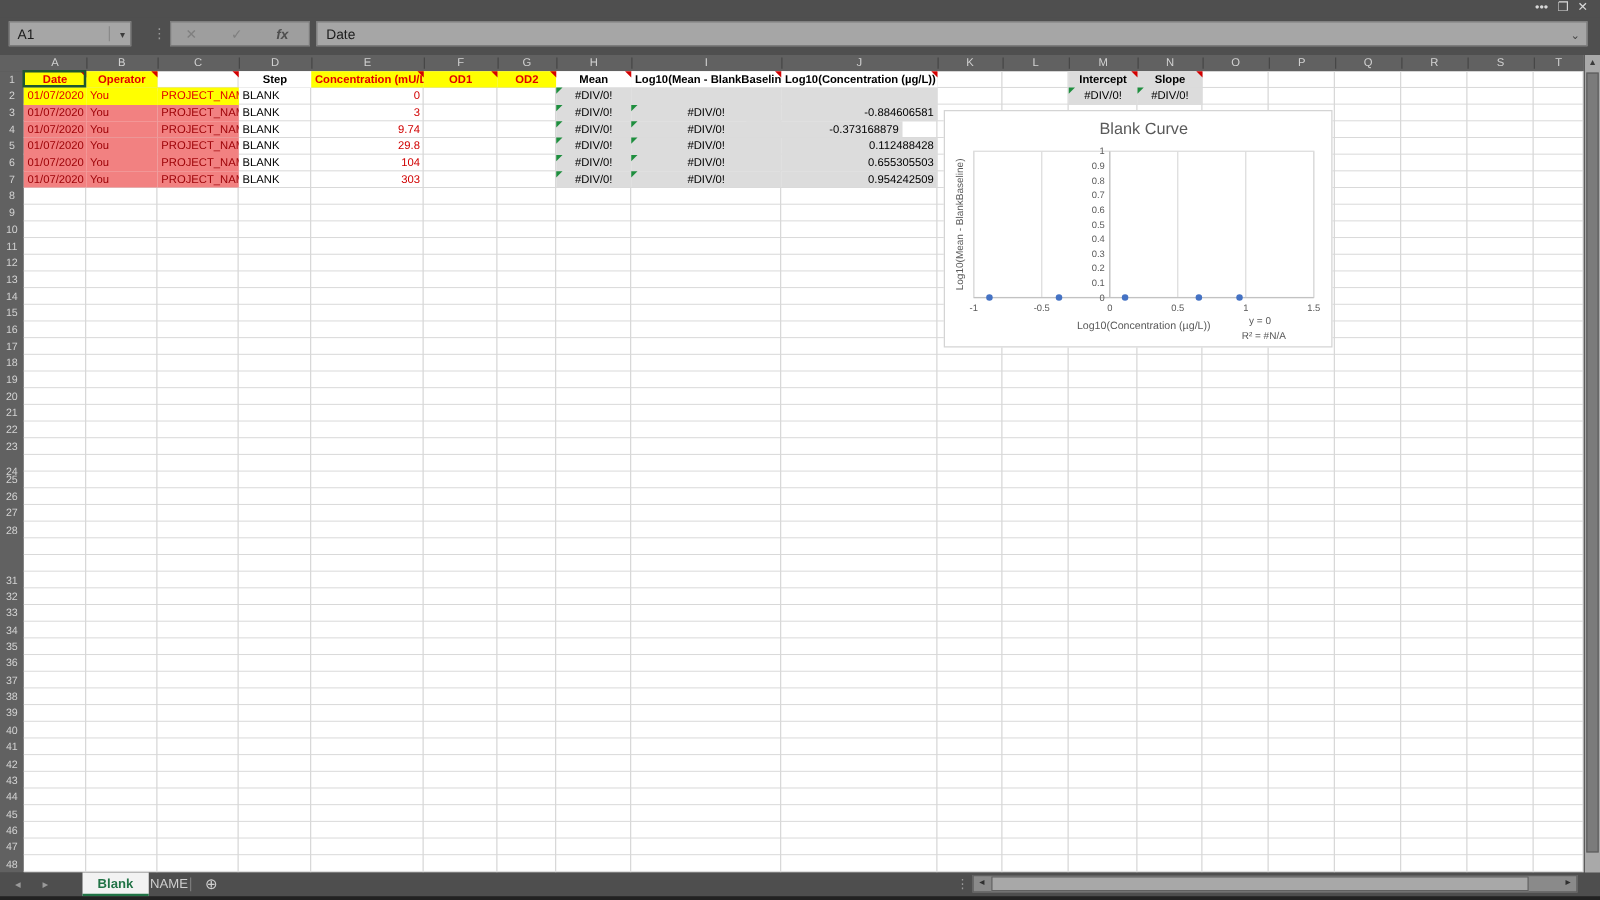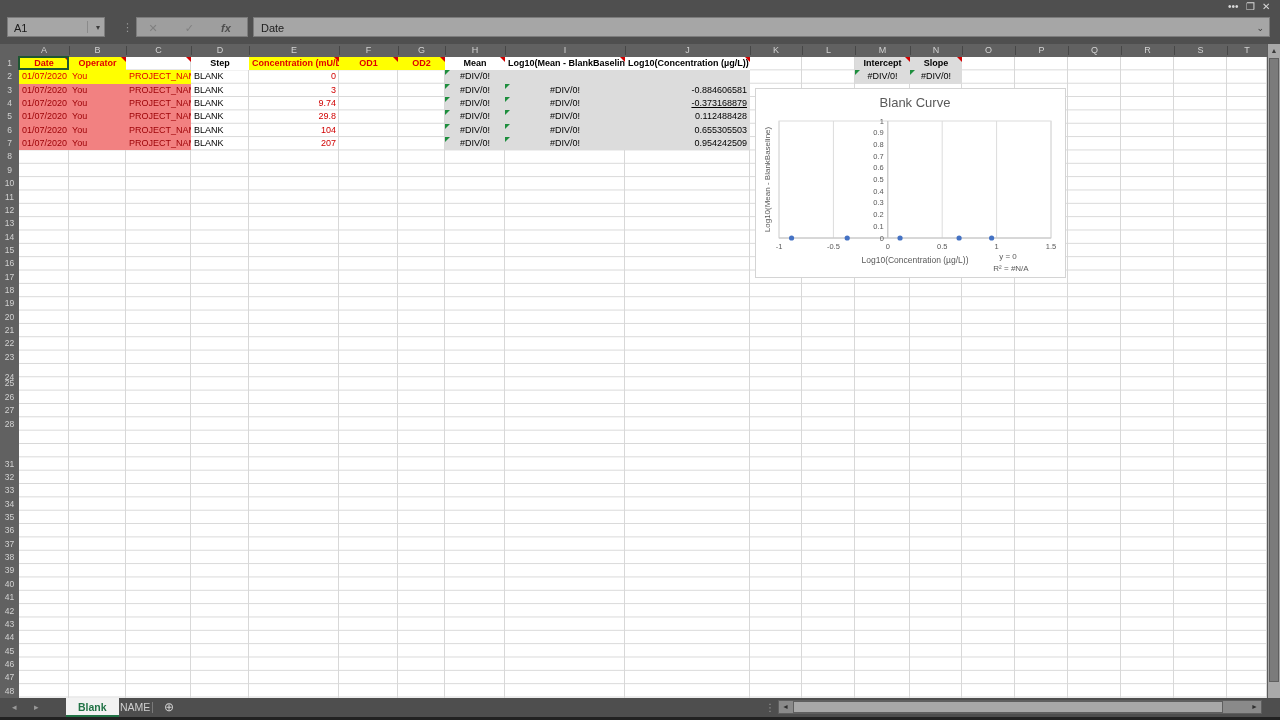--- a/index.html
+++ b/index.html
@@ -251,42 +251,42 @@
     <div class="cell c-eg" style="left: 426px; top: 26.708px; width: 60px;">#DIV/0!</div>
     <div class="cell c-eg" style="left: 486px; top: 26.708px; width: 120px;">#DIV/0!</div>
     <div class="cell c-ng" style="left: 606px; top: 26.708px; width: 125px;">-0.884606581</div>
     <div class="cell c-cs" style="left: 0px; top: 40.062px; width: 50px;">01/07/2020</div>
     <div class="cell c-cs" style="left: 50px; top: 40.062px; width: 57px;">You</div>
     <div class="cell c-csr" style="left: 107px; top: 40.062px; width: 65px;">PROJECT_NAME</div>
     <div class="cell c-pl" style="left: 172px; top: 40.062px; width: 58px;">BLANK</div>
     <div class="cell c-rr" style="left: 230px; top: 40.062px; width: 90px;">9.74</div>
     <div class="cell c-eg" style="left: 426px; top: 40.062px; width: 60px;">#DIV/0!</div>
     <div class="cell c-eg" style="left: 486px; top: 40.062px; width: 120px;">#DIV/0!</div>
-    <div class="cell c-ng" style="left: 606px; top: 40.062px; width: 125px; text-decoration: underline;">-0.373168879</div>
+    <div class="cell c-ng" style="left: 578px; top: 40.062px; width: 125px;">-0.373168879</div>
     <div class="cell c-cs" style="left: 0px; top: 53.416px; width: 50px;">01/07/2020</div>
     <div class="cell c-cs" style="left: 50px; top: 53.416px; width: 57px;">You</div>
     <div class="cell c-csr" style="left: 107px; top: 53.416px; width: 65px;">PROJECT_NAME</div>
     <div class="cell c-pl" style="left: 172px; top: 53.416px; width: 58px;">BLANK</div>
     <div class="cell c-rr" style="left: 230px; top: 53.416px; width: 90px;">29.8</div>
     <div class="cell c-eg" style="left: 426px; top: 53.416px; width: 60px;">#DIV/0!</div>
     <div class="cell c-eg" style="left: 486px; top: 53.416px; width: 120px;">#DIV/0!</div>
     <div class="cell c-ng" style="left: 606px; top: 53.416px; width: 125px;">0.112488428</div>
     <div class="cell c-cs" style="left: 0px; top: 66.77px; width: 50px;">01/07/2020</div>
     <div class="cell c-cs" style="left: 50px; top: 66.77px; width: 57px;">You</div>
     <div class="cell c-csr" style="left: 107px; top: 66.77px; width: 65px;">PROJECT_NAME</div>
     <div class="cell c-pl" style="left: 172px; top: 66.77px; width: 58px;">BLANK</div>
     <div class="cell c-rr" style="left: 230px; top: 66.77px; width: 90px;">104</div>
     <div class="cell c-eg" style="left: 426px; top: 66.77px; width: 60px;">#DIV/0!</div>
     <div class="cell c-eg" style="left: 486px; top: 66.77px; width: 120px;">#DIV/0!</div>
     <div class="cell c-ng" style="left: 606px; top: 66.77px; width: 125px;">0.655305503</div>
     <div class="cell c-cs" style="left: 0px; top: 80.124px; width: 50px;">01/07/2020</div>
     <div class="cell c-cs" style="left: 50px; top: 80.124px; width: 57px;">You</div>
     <div class="cell c-csr" style="left: 107px; top: 80.124px; width: 65px;">PROJECT_NAME</div>
     <div class="cell c-pl" style="left: 172px; top: 80.124px; width: 58px;">BLANK</div>
-    <div class="cell c-rr" style="left: 230px; top: 80.124px; width: 90px;">207</div>
+    <div class="cell c-rr" style="left: 230px; top: 80.124px; width: 90px;">303</div>
     <div class="cell c-eg" style="left: 426px; top: 80.124px; width: 60px;">#DIV/0!</div>
     <div class="cell c-eg" style="left: 486px; top: 80.124px; width: 120px;">#DIV/0!</div>
     <div class="cell c-ng" style="left: 606px; top: 80.124px; width: 125px;">0.954242509</div>
     <div class="cmt" style="left: 45px; top: 0px;"></div>
     <div class="cmt" style="left: 102px; top: 0px;"></div>
     <div class="cmt" style="left: 167px; top: 0px;"></div>
     <div class="cmt" style="left: 315px; top: 0px;"></div>
     <div class="cmt" style="left: 374px; top: 0px;"></div>
     <div class="cmt" style="left: 421px; top: 0px;"></div>
     <div class="cmt" style="left: 481px; top: 0px;"></div>

